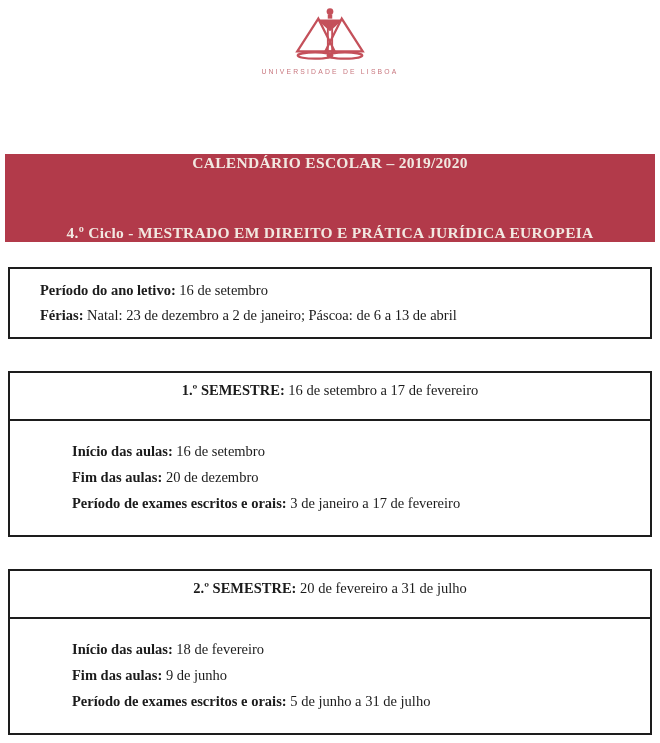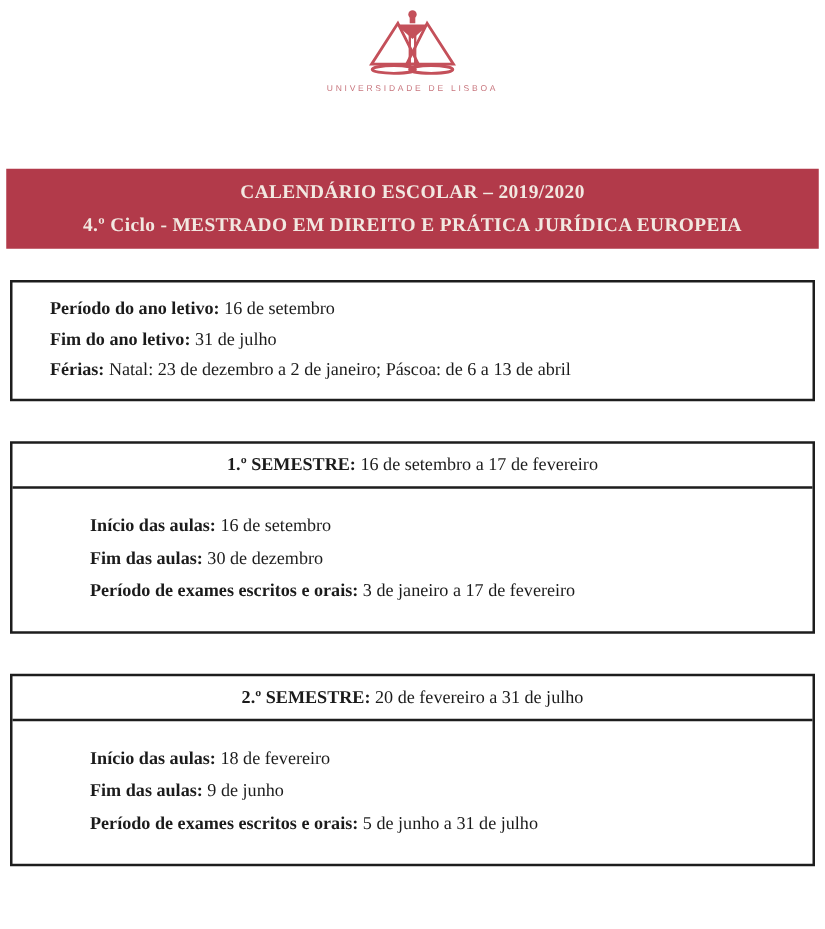--- a/index.html
+++ b/index.html
@@ -27,26 +27,26 @@
   .inst-univ {
     margin-top: 4px;
     font-family: "Liberation Sans", sans-serif;
     font-size: 6.8px;
     letter-spacing: 2.2px;
     color: #c8767e;
   }
 
   
   .banner {
-    margin: 60px 5px 0 5px;
-    height: 64px;
+    margin: 79px 5px 0 5px;
+    height: 88px;
     background: #b23a4a;
     display: flex;
     flex-direction: column;
-    justify-content: center;
+    justify-content: space-between;
     align-items: center;
     gap: 9px;
   }
   .banner-title, .banner-subtitle {
     font-weight: bold;
     font-size: 15.5px;
     letter-spacing: 0.3px;
     color: #f2e8e1;
     text-align: center;
   }
@@ -56,21 +56,21 @@
     margin: 25px 8px 0 8px;
     border: 2px solid #1d1d1d;
     padding: 9px 12px 10px 30px;
   }
   .info-box .row { line-height: 24.5px; font-size: 14.5px; }
 
   .sem-box { margin: 32px 8px 0 8px; border: 2px solid #1d1d1d; }
   .sem-header {
     border-bottom: 2px solid #1d1d1d;
     text-align: center;
-    padding: 9px 0 8px 0;
+    padding: 9px 0 20px 0;
     font-size: 14.5px;
   }
   .sem-body { padding: 17px 12px 19px 30px; margin-left: 32px; }
   .sem-body .row { line-height: 26px; font-size: 14.5px; }
 
   .row b, .sem-header b { font-weight: bold; }
 </style>
 </head>
 <body>
 
@@ -102,42 +102,38 @@
     <div class="banner-title">CALENDÁRIO ESCOLAR – 2019/2020</div>
     <div class="banner-subtitle">4.º Ciclo - MESTRADO EM DIREITO E PRÁTICA JURÍDICA EUROPEIA</div>
   </section>
 
   <section class="info-box">
     <div class="row">
       <b>Período do ano letivo:</b>
       <span>16 de setembro</span>
     </div>
     <div class="row">
-      <b>Fim do ano letivo:</b>
-      <span>31 de julho</span>
-    </div>
-    <div class="row">
       <b>Férias:</b>
       <span>Natal: 23 de dezembro a 2 de janeiro; Páscoa: de 6 a 13 de abril</span>
     </div>
   </section>
 
   <section class="sem-box">
     <div class="sem-header">
       <b>1.º SEMESTRE:</b>
       <span>16 de setembro a 17 de fevereiro</span>
     </div>
     <div class="sem-body">
       <div class="row">
         <b>Início das aulas:</b>
         <span>16 de setembro</span>
       </div>
       <div class="row">
         <b>Fim das aulas:</b>
-        <span>30 de dezembro</span>
+        <span>20 de dezembro</span>
       </div>
       <div class="row">
         <b>Período de exames escritos e orais:</b>
         <span>3 de janeiro a 17 de fevereiro</span>
       </div>
     </div>
   </section>
 
   <section class="sem-box">
     <div class="sem-header">

